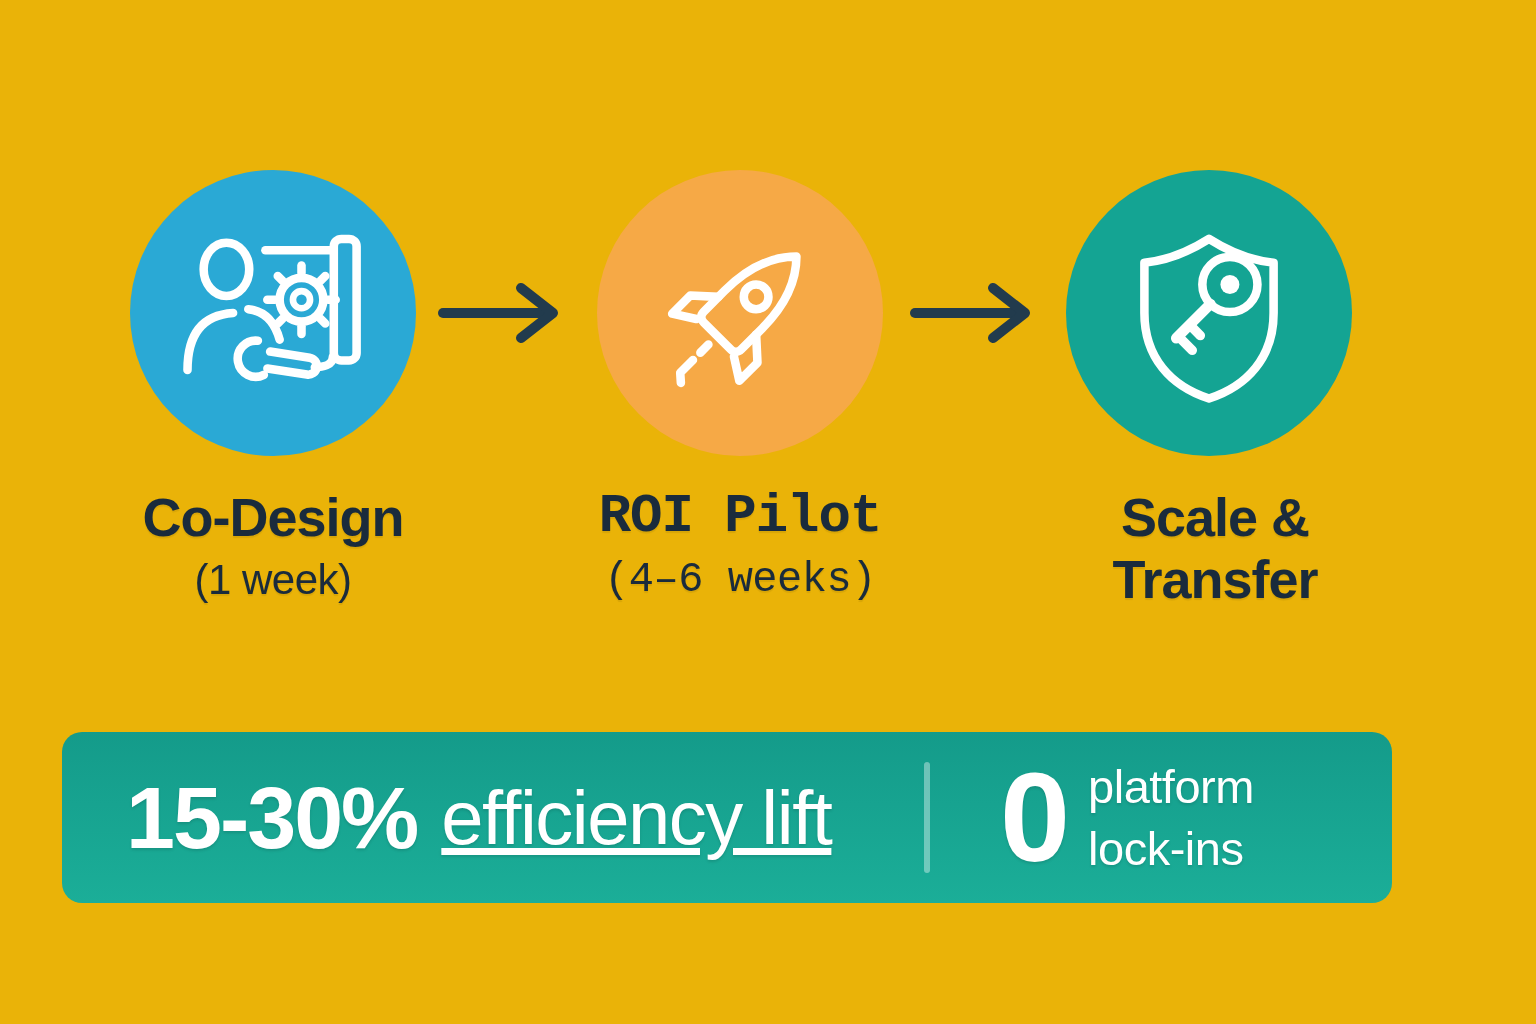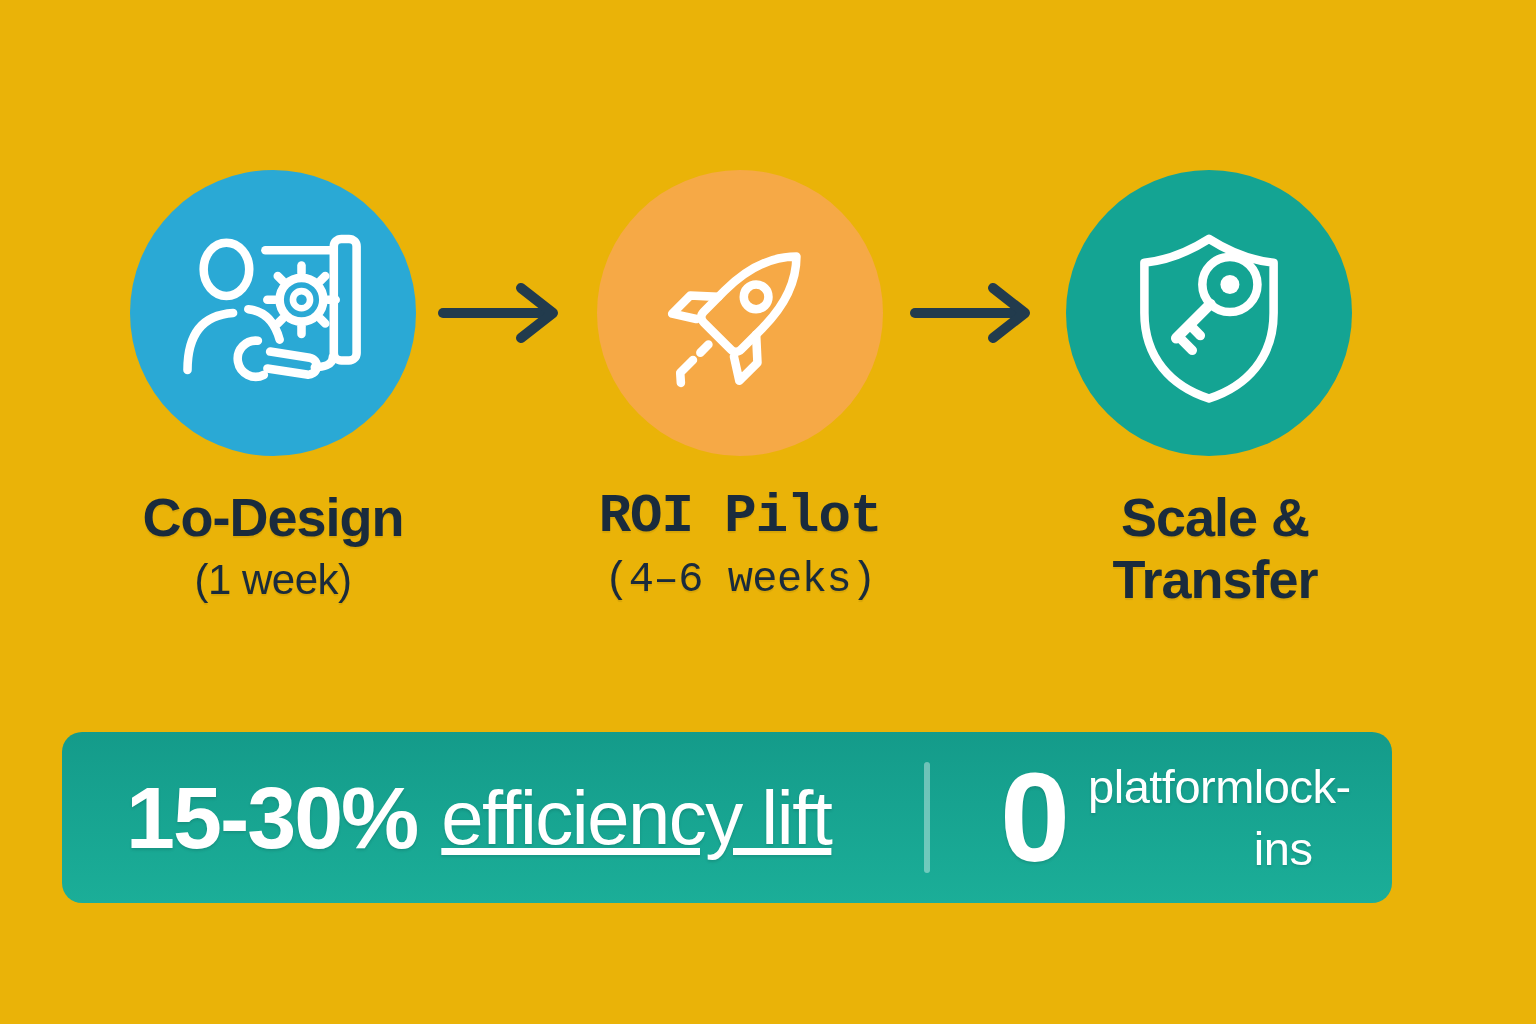--- a/index.html
+++ b/index.html
@@ -45,21 +45,21 @@
   .stat-words{ font-size:76px; font-weight:400; letter-spacing:-1.5px; white-space:nowrap;text-decoration:underline; }
   .banner-divider {
     position:absolute; left:862px; top:30px; width:6px; height:111px;
     background:rgba(255,255,255,0.38); border-radius:3px;
   }
   .banner-right {
     position:absolute; left:938px; top:0; height:100%;
     display:flex; align-items:center; gap:18px;
   }
   .stat-zero { font-size:126px; font-weight:700; line-height:1; }
-  .stat-stack { display:flex; flex-direction:row; font-size:47px; font-weight:400; line-height:62px; letter-spacing:-0.5px; }
+  .stat-stack { display:flex; flex-direction:column; font-size:47px; font-weight:400; line-height:62px; letter-spacing:-0.5px; }
   svg.icon { display:block; }
 </style>
 </head>
 <body>
 
 <div class="canvas">
 
   <div class="circle circle-blue">
     <svg class="icon" width="190" height="190" viewBox="0 0 200 200" fill="none" stroke="#ffffff" stroke-width="9" stroke-linecap="round" stroke-linejoin="round">
       <ellipse cx="51" cy="54" rx="24" ry="28"></ellipse>

